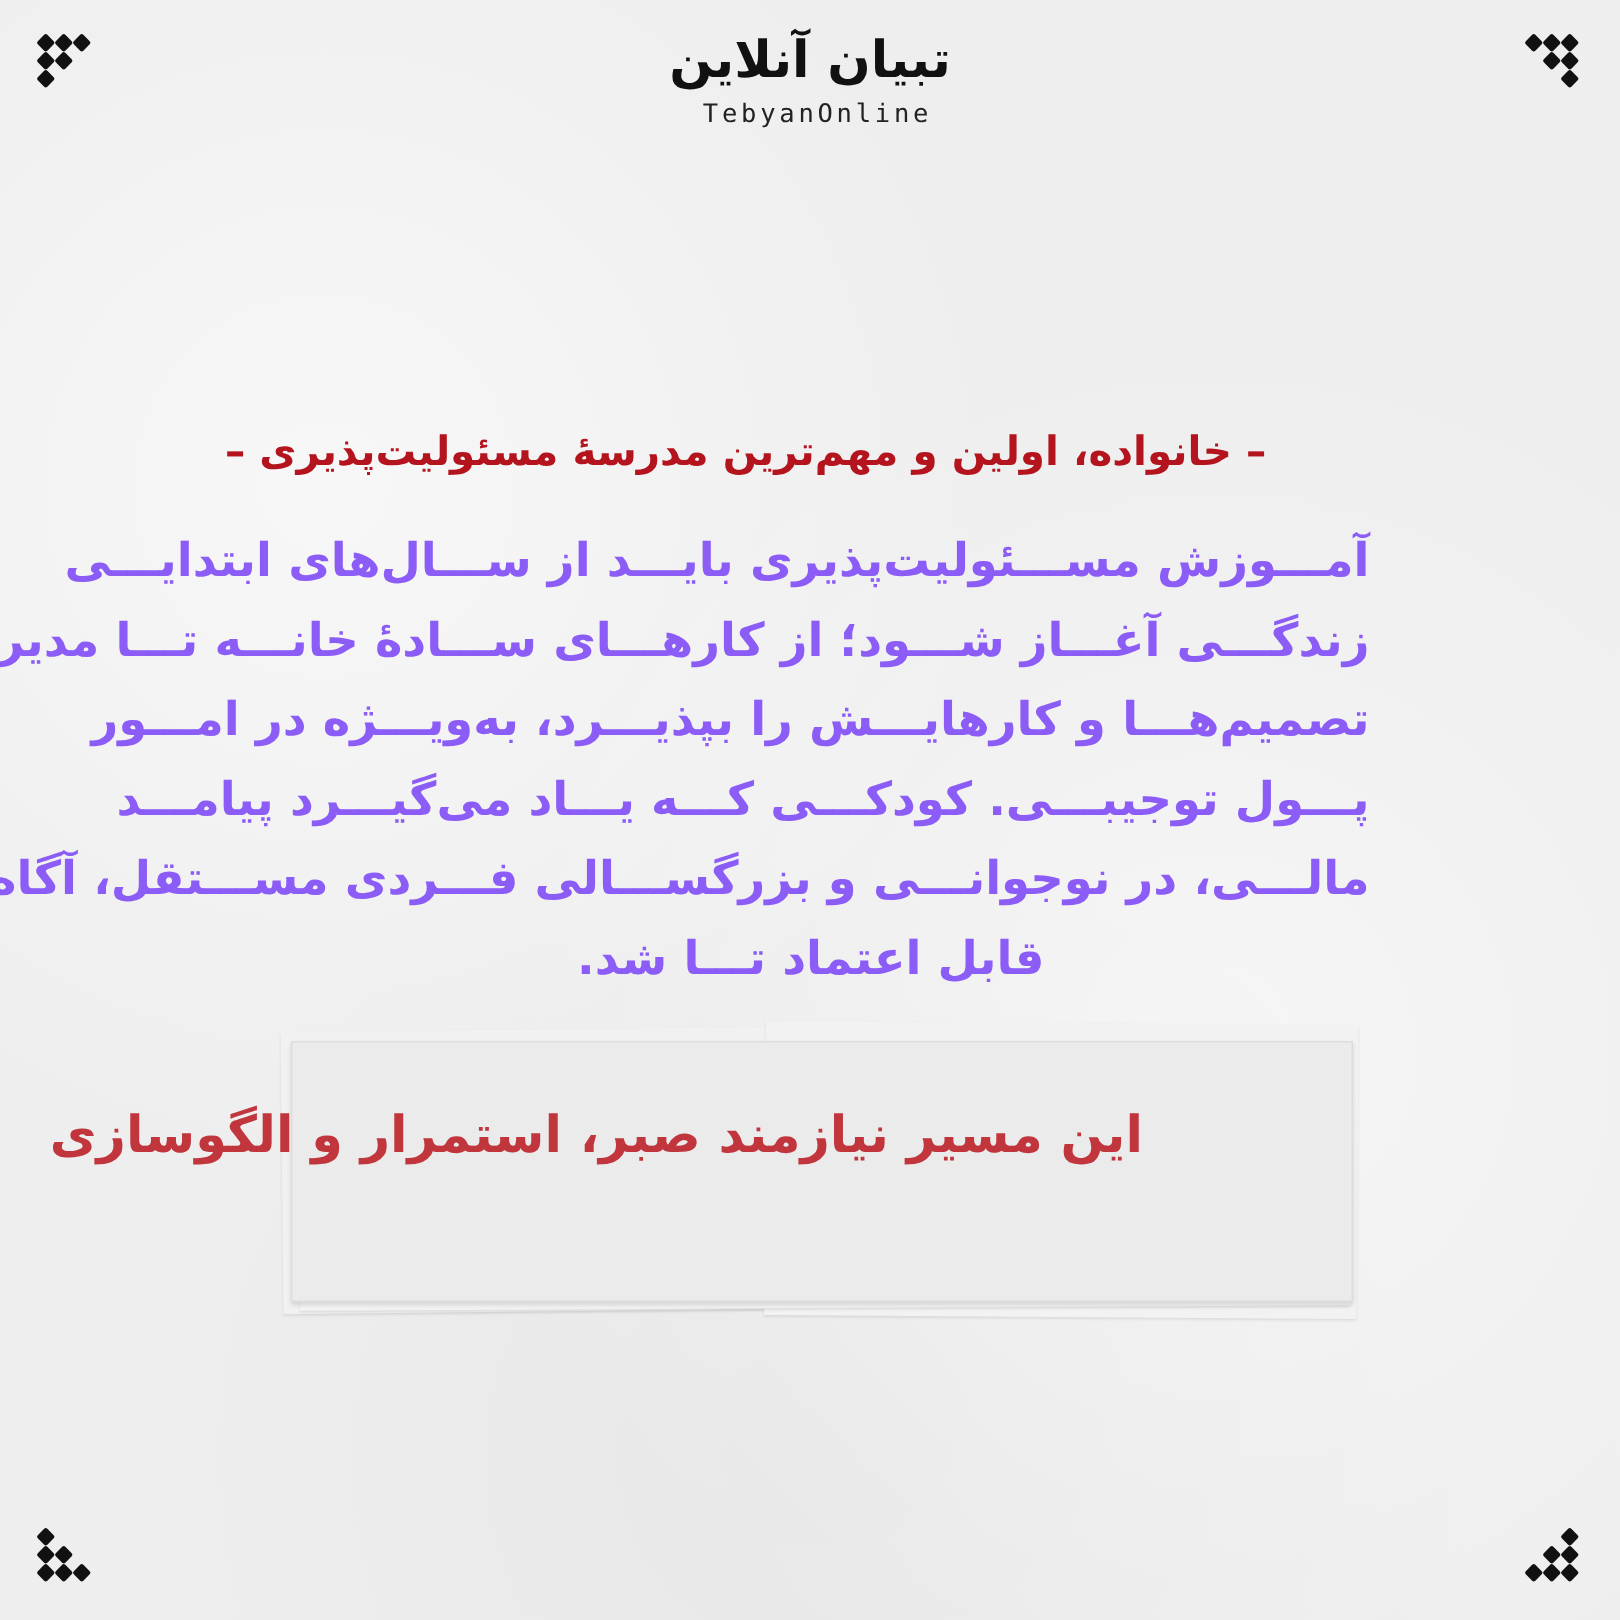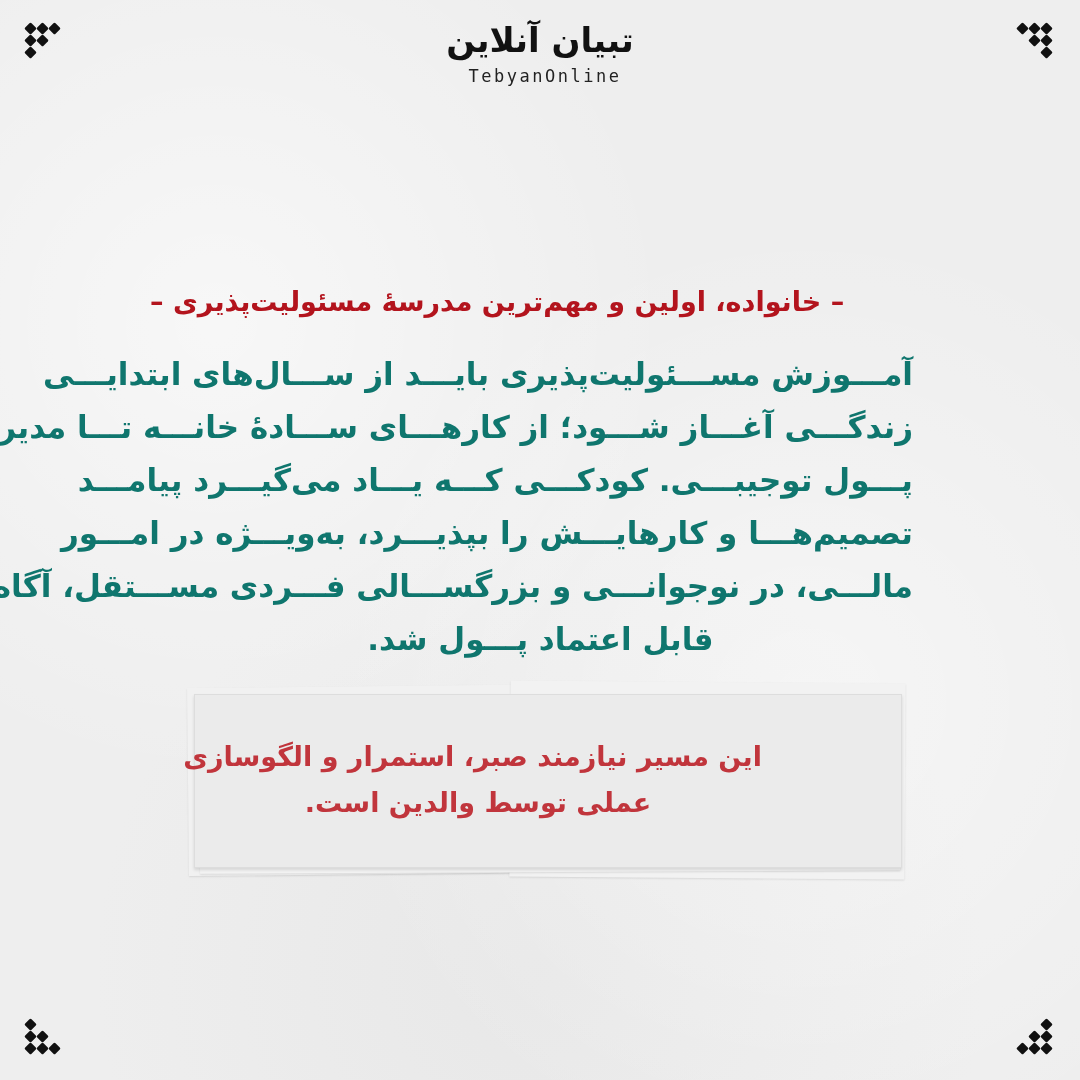--- a/index.html
+++ b/index.html
@@ -87,21 +87,21 @@
       position: absolute;
       left: 168px;
       width: 745px;
       top: 348px;
       direction: rtl;
       text-align: justify;
       text-align-last: center;
       font-weight: bold;
       font-size: 31px;
       line-height: 53px;
-      color: #0f766e;
+      color: #8b5cf6;
     }
     .body-line {
       display: block;
       text-align: justify;
       text-align-last: justify;
       white-space: nowrap;
     }
     .body-line.last {
       text-align-last: center;
     }
@@ -141,21 +141,21 @@
       box-shadow: 0 2px 3px rgba(0,0,0,0.12);
     }
     .note-text {
       position: absolute;
       left: 14px;
       top: 54px;
       width: 568px;
       direction: rtl;
       text-align: center;
       font-weight: bold;
-      font-size: 27px;
+      font-size: 34px;
       line-height: 46px;
       color: #c1353c;
     }
     .note-line { display: block; white-space: nowrap; }
   </style>
 </head>
 <body>
 
 <div class="corner corner-tl">
   <span class="dot" style="left:2px;top:2px"></span>
@@ -193,28 +193,27 @@
 <div class="logo">
   <span class="logo-fa">تبیان آنلاین</span>
   <span class="logo-en">TebyanOnline</span>
 </div>
 
 <div class="heading">– خانواده، اولین و مهم‌ترین مدرسهٔ مسئولیت‌پذیری –</div>
 
 <div class="body-text">
   <span class="body-line">آمـــوزش مســـئولیت‌پذیری بایـــد از ســـال‌های ابتدایـــی</span>
   <span class="body-line">زندگـــی آغـــاز شـــود؛ از کارهـــای ســـادهٔ خانـــه تـــا مدیریـــت</span>
+  <span class="body-line">تصمیم‌هـــا و کارهایـــش را بپذیـــرد، به‌ویـــژه در امـــور</span>
   <span class="body-line">پـــول توجیبـــی. کودکـــی کـــه یـــاد می‌گیـــرد پیامـــد</span>
-  <span class="body-line">تصمیم‌هـــا و کارهایـــش را بپذیـــرد، به‌ویـــژه در امـــور</span>
   <span class="body-line">مالـــی، در نوجوانـــی و بزرگســـالی فـــردی مســـتقل، آگاه و</span>
-  <span class="body-line last">قابل اعتماد پـــول شد.</span>
+  <span class="body-line last">قابل اعتماد تـــا شد.</span>
 </div>
 
 <div class="paper-stack">
   <div class="sheet back-1"></div>
   <div class="sheet back-2"></div>
   <div class="sheet back-3"></div>
   <div class="sheet front"></div>
   <div class="note-text">
     <span class="note-line">این مسیر نیازمند صبر، استمرار و الگوسازی</span>
-    <span class="note-line">عملی توسط والدین است.</span>
   </div>
 </div>
 
 </body></html>

